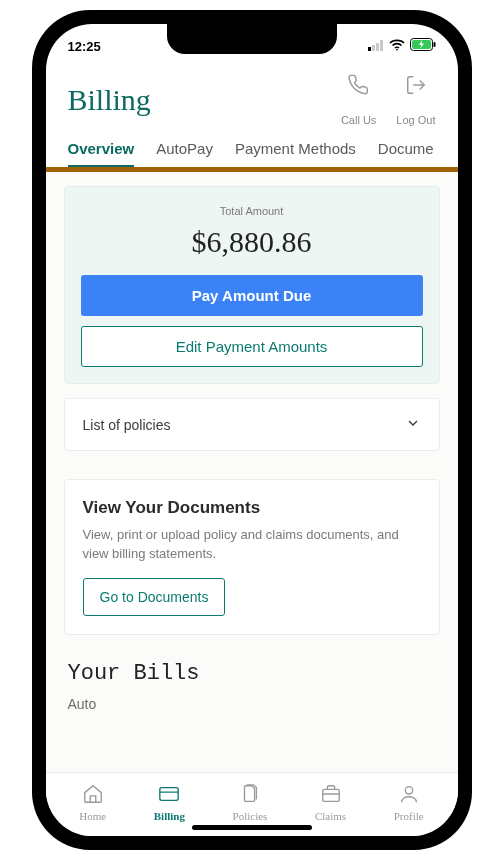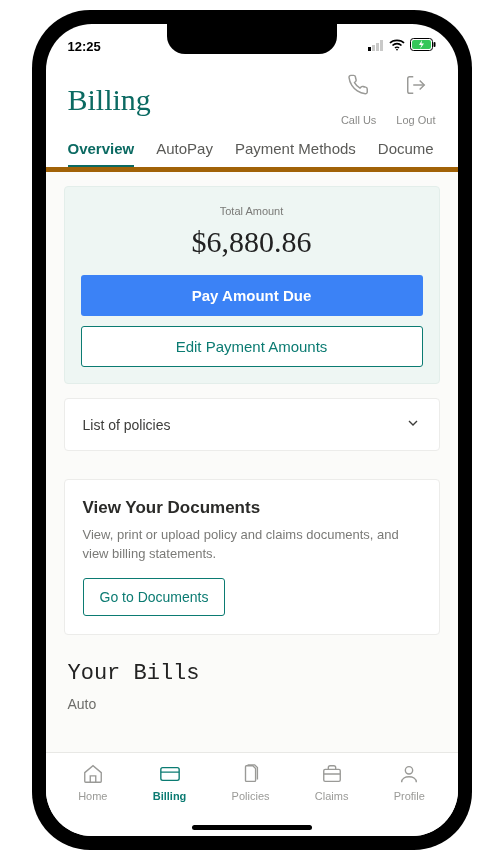--- a/index.html
+++ b/index.html
@@ -62,22 +62,22 @@
   .docs p { font-size:13px; color:#7a7a77; line-height:1.45; margin-bottom:14px; }
   .btn-small-outline {
     display:inline-block; padding:10px 16px; color:#0b7b72; border:1.5px solid #0b7b72; border-radius:3px;
     font-size:14px; background:#fff; font-weight:500;
   }
   .your-bills { margin-top:26px; padding:0 4px; }
   .your-bills h2 { font-family: Liberation Mono, monospace; font-size:22px; color:#222; font-weight:400; margin-bottom:10px;}
   .your-bills .sub { font-size:14px; color:#6d6d6a; }
   
   .bottom-nav {
-    height:84px; border-top:1px solid #e8e8e5; background:#fff;
-    display:flex; align-items:flex-start; justify-content:space-around; padding:10px 10px 0;
+    height:64px; border-top:1px solid #e8e8e5; background:#fff;
+    display:flex; align-items:flex-start; justify-content:space-around; padding:10px 10px 0;font-family:Liberation Serif, serif;
   }
   .nav-item { display:flex; flex-direction:column; align-items:center; gap:3px; color:#9a9a97; font-size:11px; }
   .nav-item.active { color:#0b7b72; font-weight:600; }
   .nav-item svg { stroke:#9a9a97; }
   .nav-item.active svg { stroke:#0b7b72; fill:#0b7b72; }
 </style>
 </head>
 <body>
 
 <div class="phone">

